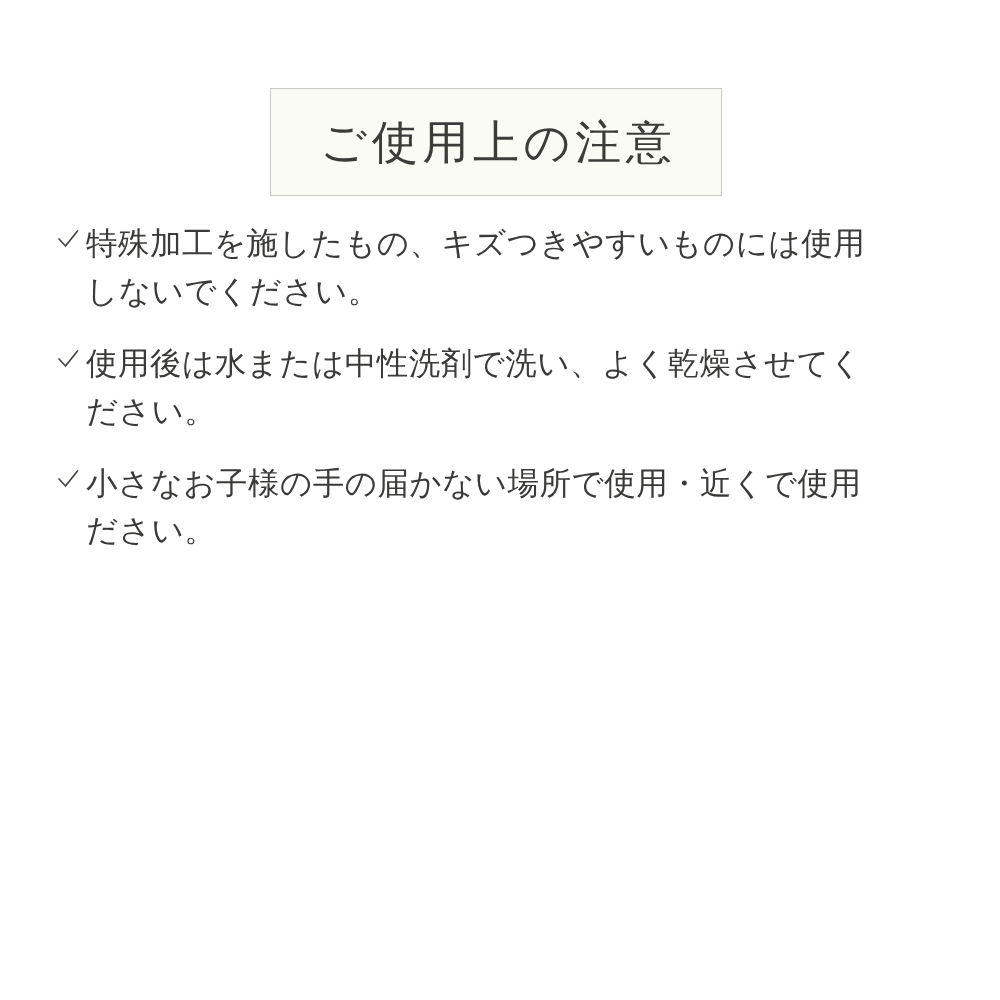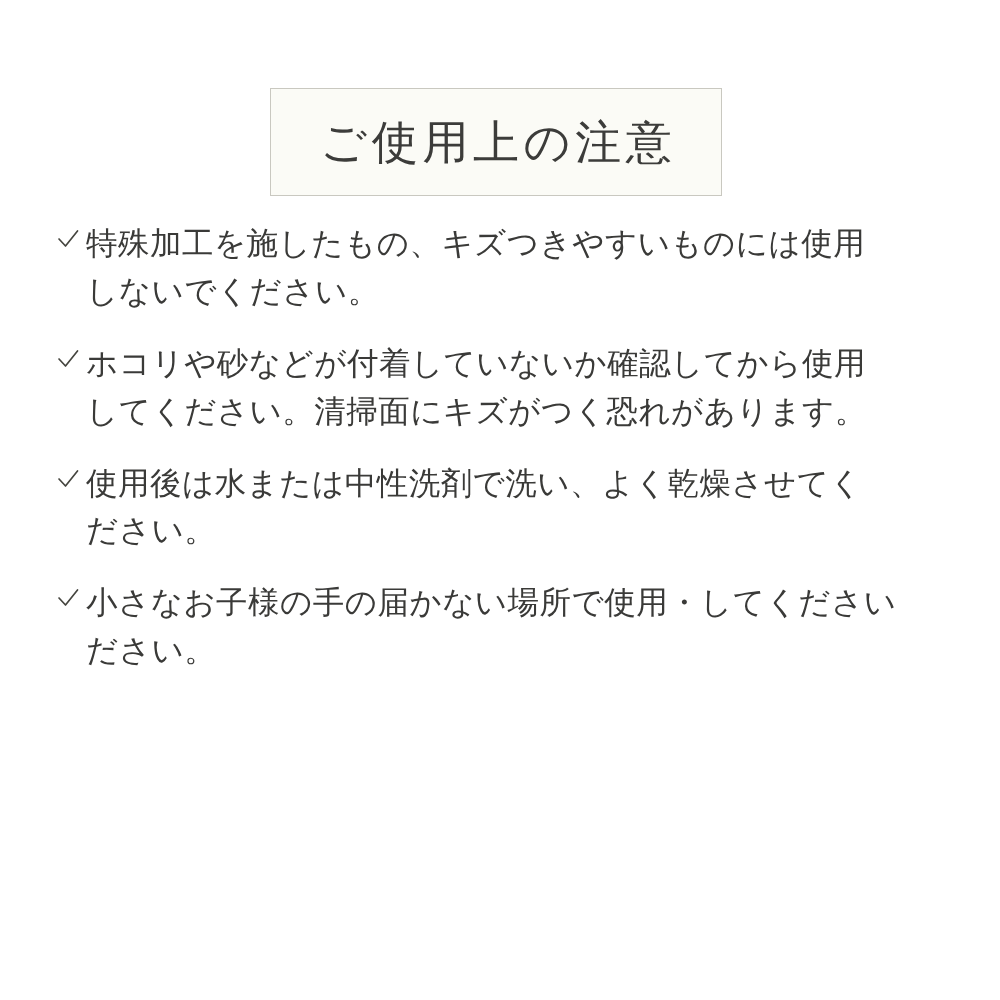--- a/index.html
+++ b/index.html
@@ -100,46 +100,37 @@
     <div class="note">
       <span class="check">
         <svg width="24" height="24" viewBox="0 0 24 24" aria-hidden="true">
           <path d="M3 11 L9.5 18 L21.5 3" fill="none" stroke="#45453f" stroke-width="1.7" stroke-linecap="round" stroke-linejoin="round"></path>
         </svg>
       </span>
       <span class="note-text">特殊加工を施したもの、キズつきやすいものには使用
 しないでください。</span>
     </div>
 
-    <div class="note">
-      <span class="check">
-        <svg width="24" height="24" viewBox="0 0 24 24" aria-hidden="true">
-          <path d="M3 11 L9.5 18 L21.5 3" fill="none" stroke="#45453f" stroke-width="1.7" stroke-linecap="round" stroke-linejoin="round"></path>
-        </svg>
-      </span>
-      <span class="note-text">ホコリや砂などが付着していないか確認してから使用
-してください。清掃面にキズがつく恐れがあります。</span>
-    </div>
 
     <div class="note">
       <span class="check">
         <svg width="24" height="24" viewBox="0 0 24 24" aria-hidden="true">
           <path d="M3 11 L9.5 18 L21.5 3" fill="none" stroke="#45453f" stroke-width="1.7" stroke-linecap="round" stroke-linejoin="round"></path>
         </svg>
       </span>
       <span class="note-text">使用後は水または中性洗剤で洗い、よく乾燥させてく
 ださい。</span>
     </div>
 
 
     <div class="note">
       <span class="check">
         <svg width="24" height="24" viewBox="0 0 24 24" aria-hidden="true">
           <path d="M3 11 L9.5 18 L21.5 3" fill="none" stroke="#45453f" stroke-width="1.7" stroke-linecap="round" stroke-linejoin="round"></path>
         </svg>
       </span>
-      <span class="note-text">小さなお子様の手の届かない場所で使用・してください
+      <span class="note-text">小さなお子様の手の届かない場所で使用・近くで使用
 ださい。</span>
     </div>
 
 
   </div>
 </div>
 
 </body></html>

